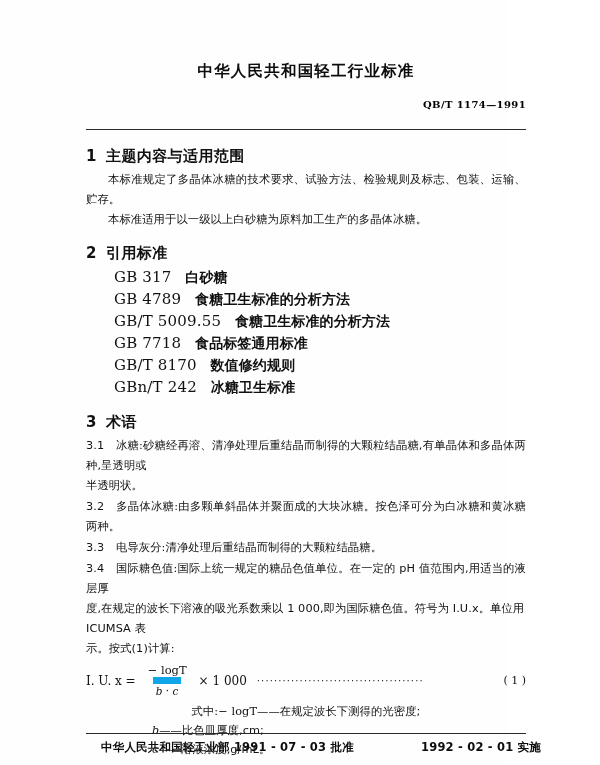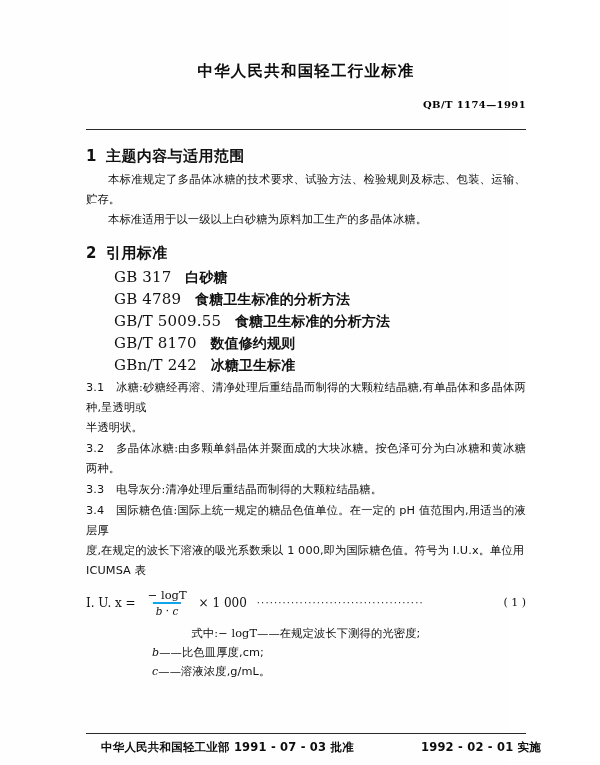--- a/index.html
+++ b/index.html
@@ -150,21 +150,21 @@
     align-items: center;
     margin: 0 4px;
     vertical-align: middle;
   }
   .frac .numer {
     padding: 0 3px 1px 3px;
     font-size: 11.5px;
     line-height: 12px;
   }
   .frac .denom {
-    border-top: 2px solid #0ea5e9;
+    border-top: 7px solid #0ea5e9;
     padding: 1px 3px 0 3px;
     font-size: 10.5px;
     font-style: italic;
     line-height: 12px;
   }
   .formula .tail { margin-left: 5px; }
   .dots {
     flex: 1;
     margin: 0 4px 0 10px;
     overflow: hidden;
@@ -262,47 +262,55 @@
         </div>
         <div class="ref-item">
           <span class="ref-code">GB 4789</span>
           <span class="ref-name">食糖卫生标准的分析方法</span>
         </div>
         <div class="ref-item">
           <span class="ref-code">GB/T 5009.55</span>
           <span class="ref-name">食糖卫生标准的分析方法</span>
         </div>
         <div class="ref-item">
+          <span class="ref-code">GB 7718</span>
+          <span class="ref-name">食品标签通用标准</span>
+        </div>
+        <div class="ref-item">
           <span class="ref-code">GB/T 8170</span>
           <span class="ref-name">数值修约规则</span>
         </div>
         <div class="ref-item">
           <span class="ref-code">GBn/T 242</span>
           <span class="ref-name">冰糖卫生标准</span>
         </div>
       </div>
 
+      <div class="h-sec">
+        <span class="num">3</span><span>术语</span>
+      </div>
 
       <div class="clause">
         <span class="cnum">3.1</span><span class="ctext">冰糖:砂糖经再溶、清净处理后重结晶而制得的大颗粒结晶糖,有单晶体和多晶体两种,呈透明或</span>
       </div>
       <div class="cont">半透明状。</div>
 
       <div class="clause">
         <span class="cnum">3.2</span><span class="ctext">多晶体冰糖:由多颗单斜晶体并聚面成的大块冰糖。按色泽可分为白冰糖和黄冰糖两种。</span>
       </div>
 
       <div class="clause">
         <span class="cnum">3.3</span><span class="ctext">电导灰分:清净处理后重结晶而制得的大颗粒结晶糖。</span>
       </div>
 
       <div class="clause">
         <span class="cnum">3.4</span><span class="ctext">国际糖色值:国际上统一规定的糖品色值单位。在一定的 pH 值范围内,用适当的液层厚</span>
       </div>
       <div class="cont">度,在规定的波长下溶液的吸光系数乘以 1 000,即为国际糖色值。符号为 I.U.x。单位用 ICUMSA 表</div>
+      <div class="cont">示。按式(1)计算:</div>
 
       <div class="formula-row">
         <div class="formula">
           <span class="lhs">I. U. x =</span>
           <span class="frac">
             <span class="numer">− logT</span>
             <span class="denom">b · c</span>
           </span>
           <span class="tail">× 1 000</span>
         </div>

